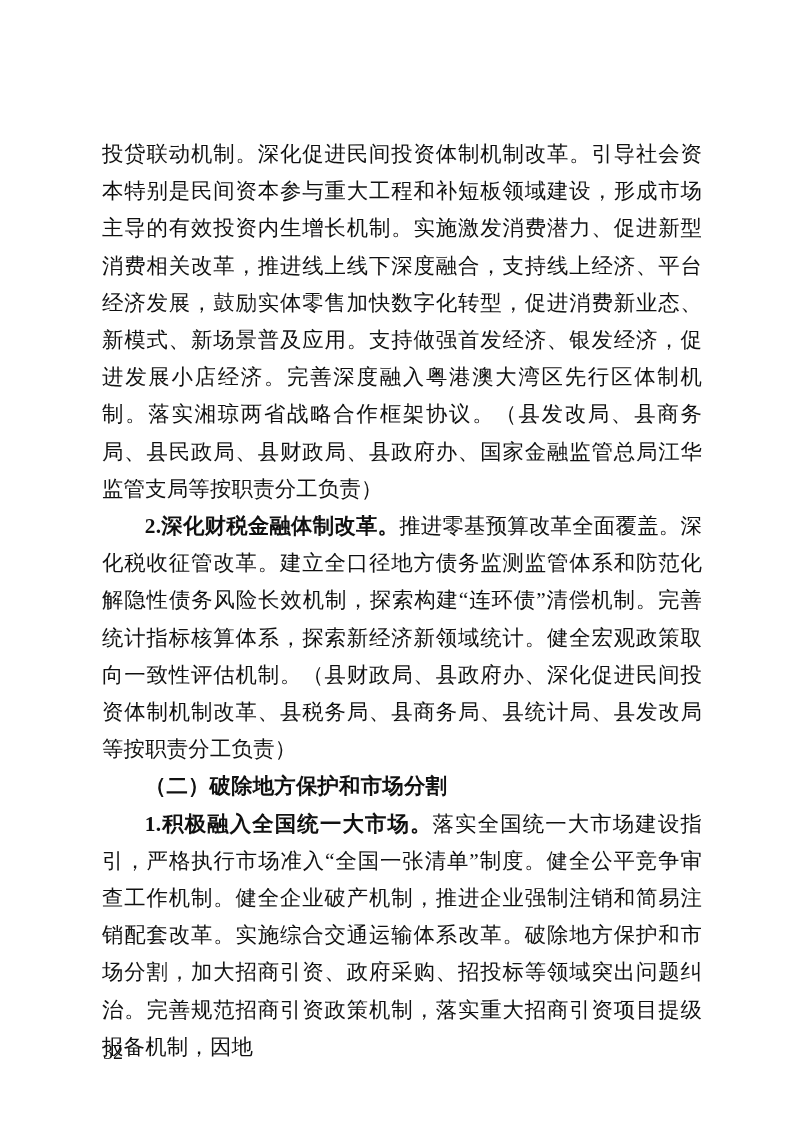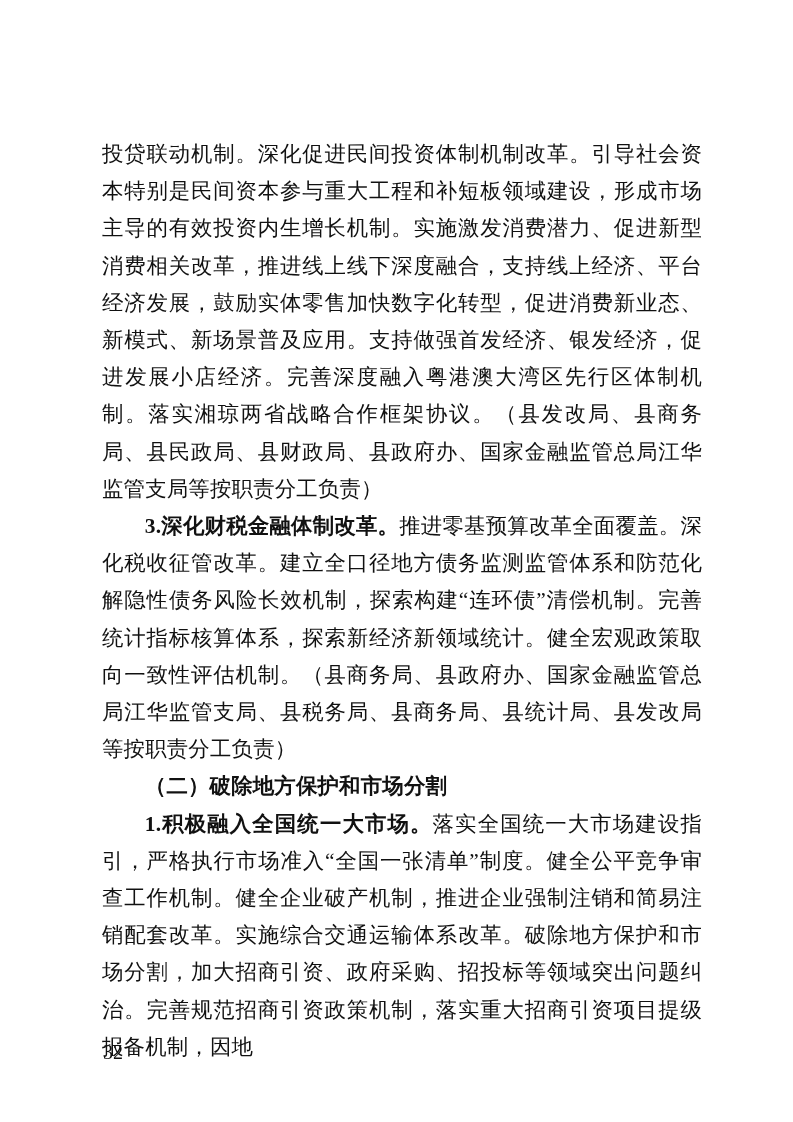--- a/index.html
+++ b/index.html
@@ -53,21 +53,21 @@
 </style>
 </head>
 <body>
 
 <div class="page">
 
   <div class="text-block">
 
     <p>投贷联动机制。深化促进民间投资体制机制改革。引导社会资本特别是民间资本参与重大工程和补短板领域建设，形成市场主导的有效投资内生增长机制。实施激发消费潜力、促进新型消费相关改革，推进线上线下深度融合，支持线上经济、平台经济发展，鼓励实体零售加快数字化转型，促进消费新业态、新模式、新场景普及应用。支持做强首发经济、银发经济，促进发展小店经济。完善深度融入粤港澳大湾区先行区体制机制。落实湘琼两省战略合作框架协议。（县发改局、县商务局、县民政局、县财政局、县政府办、国家金融监管总局江华监管支局等按职责分工负责）</p>
 
-    <p class="indented"><span class="lead-bold">3.深化财税金融体制改革。</span><span>推进零基预算改革全面覆盖。深化税收征管改革。建立全口径地方债务监测监管体系和防范化解隐性债务风险长效机制，探索构建“连环债”清偿机制。完善统计指标核算体系，探索新经济新领域统计。健全宏观政策取向一致性评估机制。（县商务局、县政府办、国家金融监管总局江华监管支局、县税务局、县商务局、县统计局、县发改局等按职责分工负责）</span></p>
+    <p class="indented"><span class="lead-bold">2.深化财税金融体制改革。</span><span>推进零基预算改革全面覆盖。深化税收征管改革。建立全口径地方债务监测监管体系和防范化解隐性债务风险长效机制，探索构建“连环债”清偿机制。完善统计指标核算体系，探索新经济新领域统计。健全宏观政策取向一致性评估机制。（县财政局、县政府办、深化促进民间投资体制机制改革、县税务局、县商务局、县统计局、县发改局等按职责分工负责）</span></p>
 
     <p class="section-heading">（二）破除地方保护和市场分割</p>
 
     <p class="indented"><span class="lead-bold">1.积极融入全国统一大市场。</span><span>落实全国统一大市场建设指引，严格执行市场准入“全国一张清单”制度。健全公平竞争审查工作机制。健全企业破产机制，推进企业强制注销和简易注销配套改革。实施综合交通运输体系改革。破除地方保护和市场分割，加大招商引资、政府采购、招投标等领域突出问题纠治。完善规范招商引资政策机制，落实重大招商引资项目提级报备机制，因地</span></p>
 
   </div>
 
   <div class="page-number">32</div>
 
 </div>

